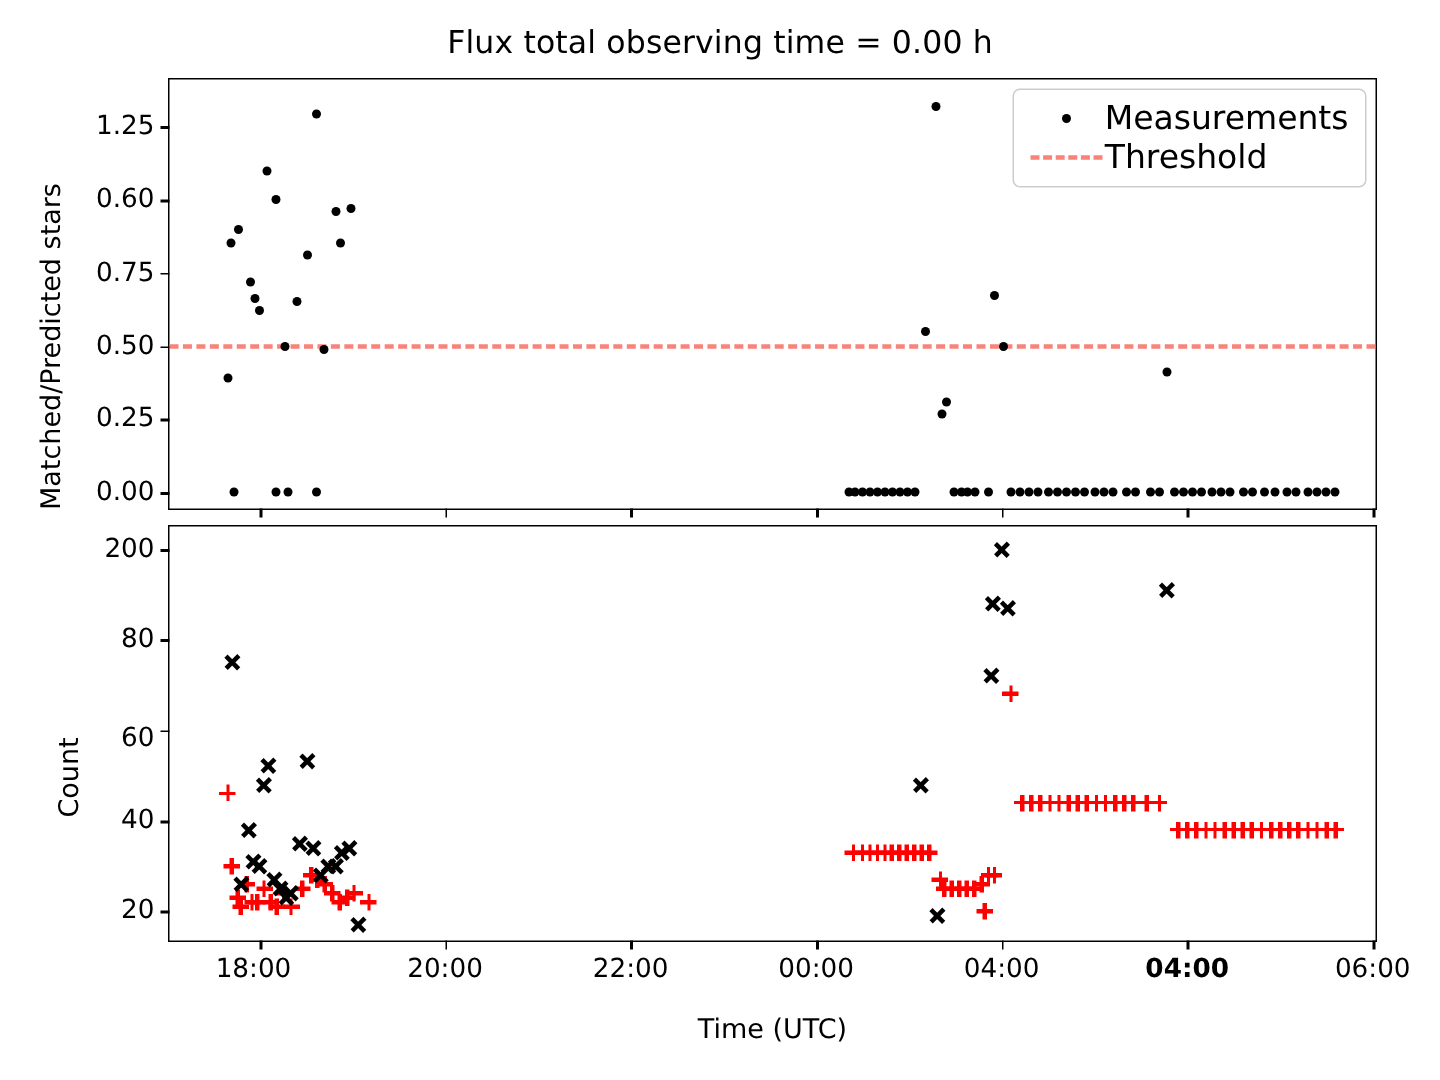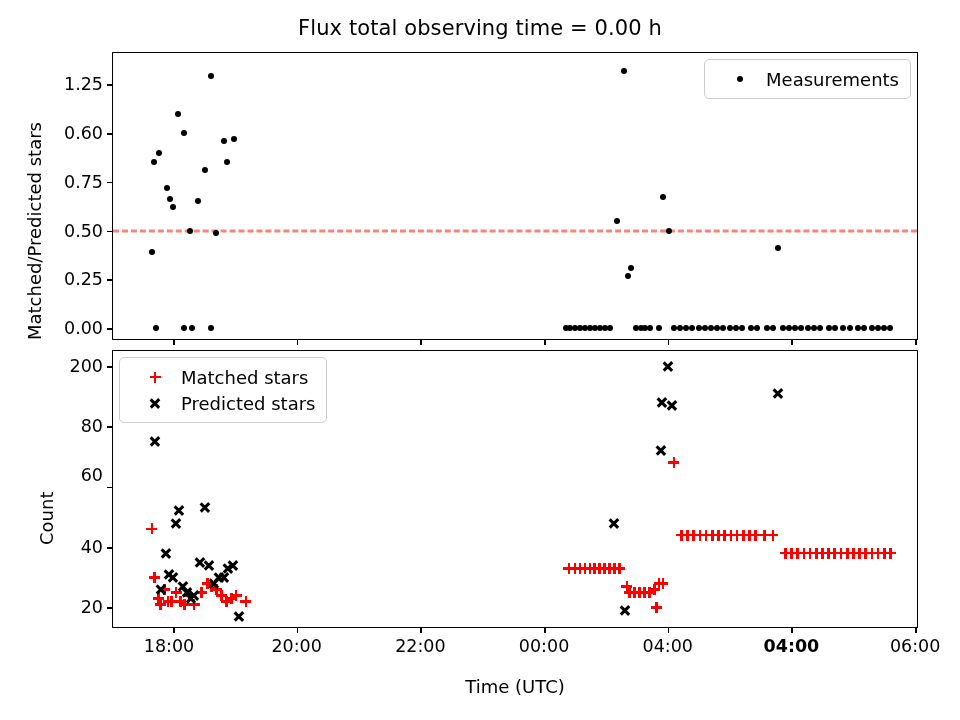--- a/index.html
+++ b/index.html
@@ -72,21 +72,21 @@
 
   
   .legend{
     position:absolute;background:#ffffff;border:1px solid #cccccc;
     border-radius:5px;padding:6px 11px 6px 9px;
   }
   #legend-top{right:6px;top:6px;}
   #legend-bottom{left:6px;top:6px;}
   .legend-row{display:flex;align-items:center;height:26px;}
   .legend-key{width:52px;height:22px;position:relative;flex:0 0 52px;}
-  .legend-label{font-size:18px;color:#000;white-space:nowrap;}
+  .legend-label{font-size:22px;color:#000;white-space:nowrap;}
   .key-dash{position:absolute;left:2px;top:50%;width:48px;height:0;
             border-top:3.2px dashed #f88379;transform:translateY(-50%);}
   .key-marker{position:absolute;left:50%;top:50%;}
 </style>
 </head>
 <body>
 
 <div id="figure">
 
   <div class="plot-title">Flux total observing time = 0.00 h</div>
@@ -170,20 +170,26 @@
         <div class="pt-dot" style="background: rgb(0, 0, 0); left: 771.222px; top: 275.263px;"></div>
         <div class="pt-dot" style="background: rgb(0, 0, 0); left: 777.406px; top: 275.263px;"></div>
       </div>
     <div class="legend" id="legend-top">
         <div class="legend-row">
           <div class="legend-key">
             <div class="pt-dot key-marker" style="background: rgb(0, 0, 0); left: 50%; top: 50%;"></div>
           </div>
           <div class="legend-label">Measurements</div>
         </div>
+        <div class="legend-row">
+          <div class="legend-key">
+            <div class="key-dash" style="border-top-color: rgb(248, 131, 121);"></div>
+          </div>
+          <div class="legend-label">Threshold</div>
+        </div>
       </div>
   <div class="tick ytick" style="top: 275.263px;"></div>
       <div class="yticklabel" style="top: 275.263px;">0.00</div>
       <div class="tick ytick" style="top: 226.457px;"></div>
       <div class="yticklabel" style="top: 226.457px;">0.25</div>
       <div class="tick ytick" style="top: 177.652px;"></div>
       <div class="yticklabel" style="top: 177.652px;">0.50</div>
       <div class="tick ytick" style="top: 128.846px;"></div>
       <div class="yticklabel" style="top: 128.846px;">0.75</div>
       <div class="tick ytick" style="top: 80.041px;"></div>
@@ -608,46 +614,26 @@
         </div>
         <div class="pt-cross" style="left: 558.471px; top: 54.2951px;">
           <i class="d1" style="background: rgb(0, 0, 0);"></i>
           <i class="d2" style="background: rgb(0, 0, 0);"></i>
         </div>
         <div class="pt-cross" style="left: 664.846px; top: 42.2295px;">
           <i class="d1" style="background: rgb(0, 0, 0);"></i>
           <i class="d2" style="background: rgb(0, 0, 0);"></i>
         </div>
       </div>
-    <div class="legend" id="legend-bottom">
-        <div class="legend-row">
-          <div class="legend-key">
-            <div class="pt-plus key-marker" style="left: 50%; top: 50%;">
-              <i class="h" style="background: rgb(255, 0, 0);"></i>
-              <i class="v" style="background: rgb(255, 0, 0);"></i>
-            </div>
-          </div>
-          <div class="legend-label">Matched stars</div>
-        </div>
-        <div class="legend-row">
-          <div class="legend-key">
-            <div class="pt-cross key-marker" style="left: 50%; top: 50%;">
-              <i class="d1" style="background: rgb(0, 0, 0);"></i>
-              <i class="d2" style="background: rgb(0, 0, 0);"></i>
-            </div>
-          </div>
-          <div class="legend-label">Predicted stars</div>
-        </div>
-      </div>
   <div class="tick ytick" style="top: 256.393px;"></div>
       <div class="yticklabel" style="top: 256.393px;">20</div>
       <div class="tick ytick" style="top: 196.066px;"></div>
       <div class="yticklabel" style="top: 196.066px;">40</div>
       <div class="tick ytick" style="top: 135.738px;"></div>
-      <div class="yticklabel" style="top: 124px;">60</div>
+      <div class="yticklabel" style="top: 141px;">60</div>
       <div class="tick ytick" style="top: 75.4098px;"></div>
       <div class="yticklabel" style="top: 75.4098px;">80</div>
       <div class="tick ytick" style="top: 15.082px;"></div>
       <div class="yticklabel" style="top: 15.082px;">200</div>
       <div class="tick xtick" style="left: 59.9908px;"></div>
       <div class="xticklabel" style="left: 56px;">18:00</div>
       <div class="tick xtick" style="left: 183.683px;"></div>
       <div class="xticklabel" style="left: 183.683px;">20:00</div>
       <div class="tick xtick" style="left: 307.375px;"></div>
       <div class="xticklabel" style="left: 307.375px;">22:00</div>

